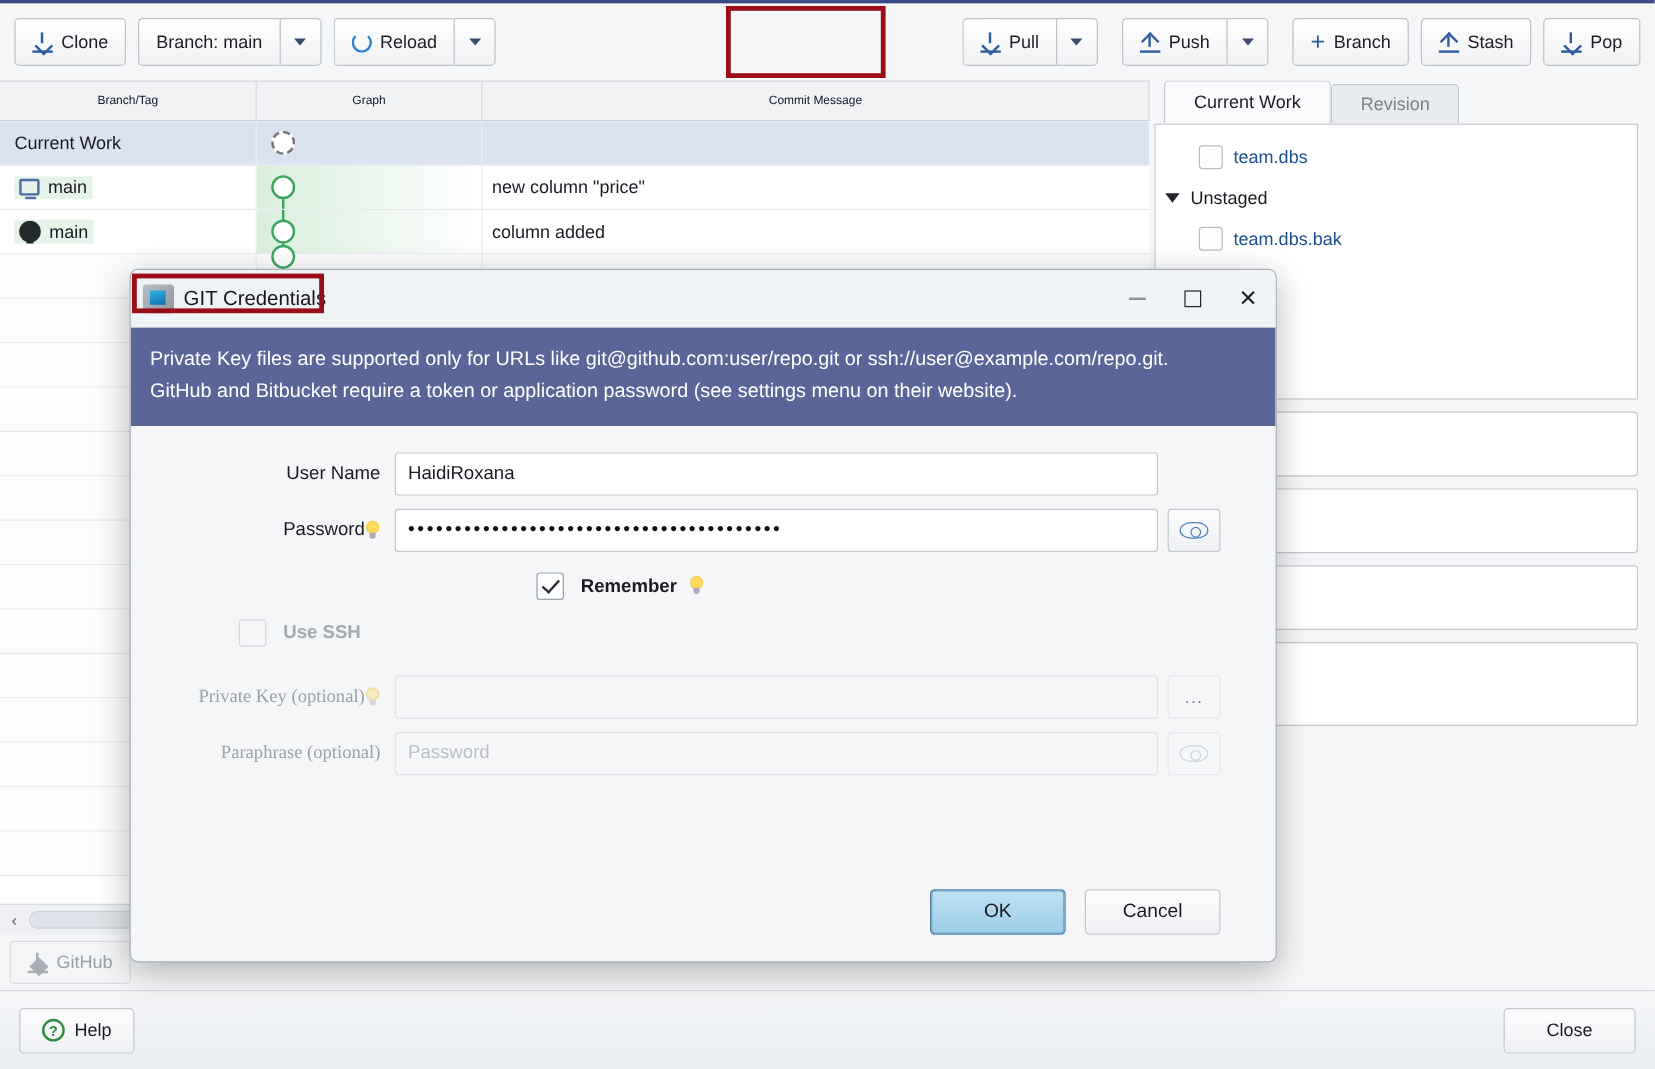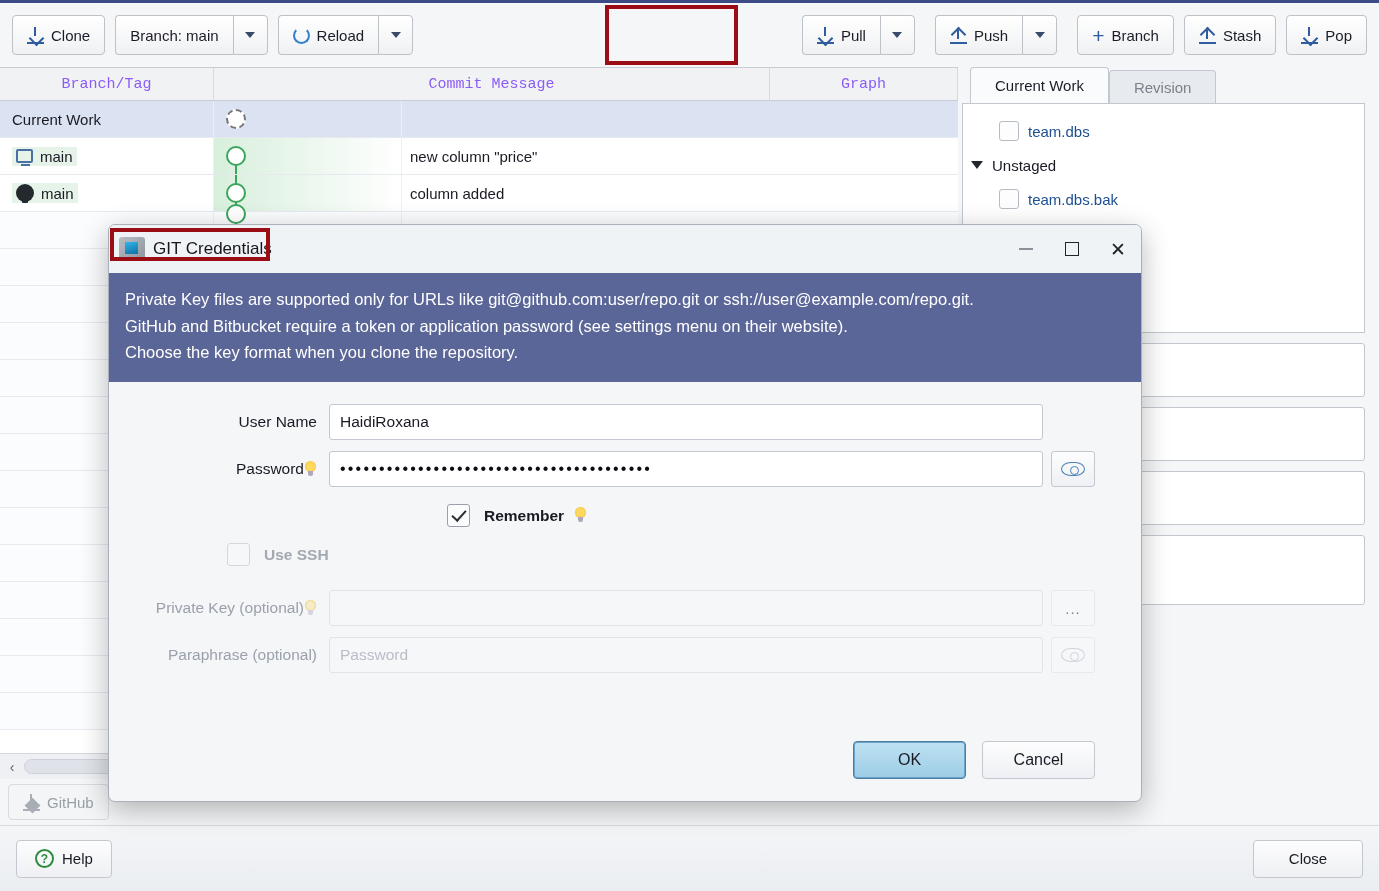--- a/index.html
+++ b/index.html
@@ -59,21 +59,21 @@
   .redbox { position:absolute; border:4px solid #9b0d15; pointer-events:none; }
 
   
   .main { flex:1; display:flex; min-height:0; padding:0 0 0 0; }
   .left-pane { width:958px; display:flex; flex-direction:column; min-height:0; }
   .right-pane { flex:1; display:flex; flex-direction:column; padding:0 14px 0 4px; min-height:0;}
 
   
   .tbl-head { display:flex; height:34px; background:#f1f2f4; border-top:1px solid #c9ced6; border-bottom:1px solid #c9ced6;}
   .th { display:flex; align-items:center; justify-content:center;
-        font-size:15px; color:#8b5cf6; border-right:1px solid #d5d9e0; height:100%;font-family:Liberation Mono, monospace; }
+        font-size:10px; color:#0f172a; border-right:1px solid #d5d9e0; height:100%; }
   .th.c1 { width:214px; }
   .th.c2 { width:188px; }
   .th.c3 { flex:1; }
   .tbl-body { flex:1; overflow:hidden; background:#fff; position:relative;}
   .tr { display:flex; height:37px; border-bottom:1px solid #e6e9ee; }
   .tr.sel { background:#dbe3f2; }
   .tr.empty { background:#fbfcfd; }
   .td1 { width:214px; display:flex; align-items:center; padding-left:12px; gap:8px; border-right:1px solid #eceff3;}
   .td2 { width:188px; position:relative; border-right:1px solid #eceff3;}
   .td3 { flex:1; display:flex; align-items:center; padding-left:8px; }
@@ -145,21 +145,21 @@
   .ico.up:before{content:"";position:absolute;left:7px;top:3px;width:2px;height:9px;background:#2f5c9e;}
   .ico.up:after{content:"";position:absolute;left:3.5px;top:2px;width:9px;height:9px;border-left:2px solid #2f5c9e;border-top:2px solid #2f5c9e;transform:rotate(45deg);}
   .ico .base{position:absolute;left:0;bottom:0;width:17px;height:2px;background:#2f5c9e;}
   .ico.grey:before,.ico.grey:after{background:#a9aeb6;border-color:#a9aeb6;}
   .ico.grey .base{background:#a9aeb6;}
   .ico.reload{border:2px solid #2f7fd0;border-radius:50%;border-top-color:transparent;}
   .plus { color:#2f5c9e; font-size:21px; line-height:1; font-weight:400;}
 
   
   #dialog {
-    position:absolute; left:108px; top:224px; width:1034px; height:578px;
+    position:absolute; left:108px; top:224px; width:956px; height:578px;
     background:#f4f6f8;
     border:1px solid #a9b0ba;
     border-radius:7px;
     box-shadow:0 8px 28px rgba(0,0,0,.28);
     display:flex; flex-direction:column;
     overflow:hidden;
   }
   .dlg-title {
     height:48px; display:flex; align-items:center;
     background:#f0f3f6;
@@ -179,21 +179,21 @@
   .wc .max{width:14px;height:14px;border:1.6px solid #20242b;}
 
   .dlg-banner {
     background:#5b6698; color:#fff; padding:13px 16px 16px 16px;
     line-height:1.62; font-size:16.5px;
   }
   .dlg-body { flex:1; padding:22px 0 0 0; display:flex; flex-direction:column; }
 
   .frow { display:flex; align-items:center; margin-bottom:11px; padding:0 46px 0 0; }
   .flabel { width:220px; text-align:right; padding-right:12px; font-size:15.5px; display:flex; align-items:center; justify-content:flex-end; gap:0px;}
-  .flabel.dim { color:#9ba1aa; }
+  .flabel.dim { color:#9ba1aa;font-family:Liberation Serif, serif; }
   .finput {
     flex:1; height:36px; border:1px solid #c3c8d0; background:#fff; border-radius:3px;
     display:flex; align-items:center; padding:12px 10px; font-size:15.5px;
   }
   .finput.dim { background:#f6f7f9; border-color:#e0e3e8; color:#b9bec6; }
   .dots { letter-spacing:2.2px; font-size:16px; color:#0c0c12; }
   .sq-btn {
     width:44px;height:36px;margin-left:8px;flex:none;
     border:1px solid #c3c8d0; border-radius:3px;
     background:linear-gradient(#fdfdfe,#eef0f3);
@@ -305,22 +305,22 @@
         </span>
       <span>Pop</span>
     </div>
   </div>
 
   <div class="main">
     <div class="left-pane">
 
       <div class="tbl-head">
         <div class="th c1">Branch/Tag</div>
+        <div class="th c2">Graph</div>
         <div class="th c3">Commit Message</div>
-        <div class="th c2">Graph</div>
       </div>
 
       <div class="tbl-body">
 
         <div class="tr sel">
           <div class="td1">
             <span>Current Work</span>
           </div>
           <div class="td2">
             <span class="node dashed"></span>
@@ -512,21 +512,20 @@
         </div>
       <div class="wc">
           <span>✕</span>
         </div>
     </div>
   </div>
 
   <div class="dlg-banner">
     <div>Private Key files are supported only for URLs like git@github.com:user/repo.git or ssh://user@example.com/repo.git.</div>
     <div>GitHub and Bitbucket require a token or application password (see settings menu on their website).</div>
-    <div>Choose the key format when you clone the repository.</div>
   </div>
 
   <div class="dlg-body">
 
     <div class="frow">
       <div class="flabel">User Name</div>
       <div class="finput">
         <span>HaidiRoxana</span>
       </div>
       <div style="width:52px;flex:none"></div>
@@ -546,21 +545,21 @@
     </div>
 
     <div class="crow" style="padding-left:338px">
       <span class="chk">
           <span class="tick"></span>
         </span>
       <span class="clabel">Remember</span>
       <span class="bulb" style="margin-left:10px"></span>
     </div>
 
-    <div class="crow" style="padding-left:118px">
+    <div class="crow" style="padding-left:90px">
       <span class="chk dim"></span>
       <span class="clabel dim">Use SSH</span>
     </div>
 
     <div class="frow" style="margin-top:14px">
       <div class="flabel dim">
         <span>Private Key (optional)</span>
         <span class="bulb pale"></span>
       </div>
       <div class="finput dim">

